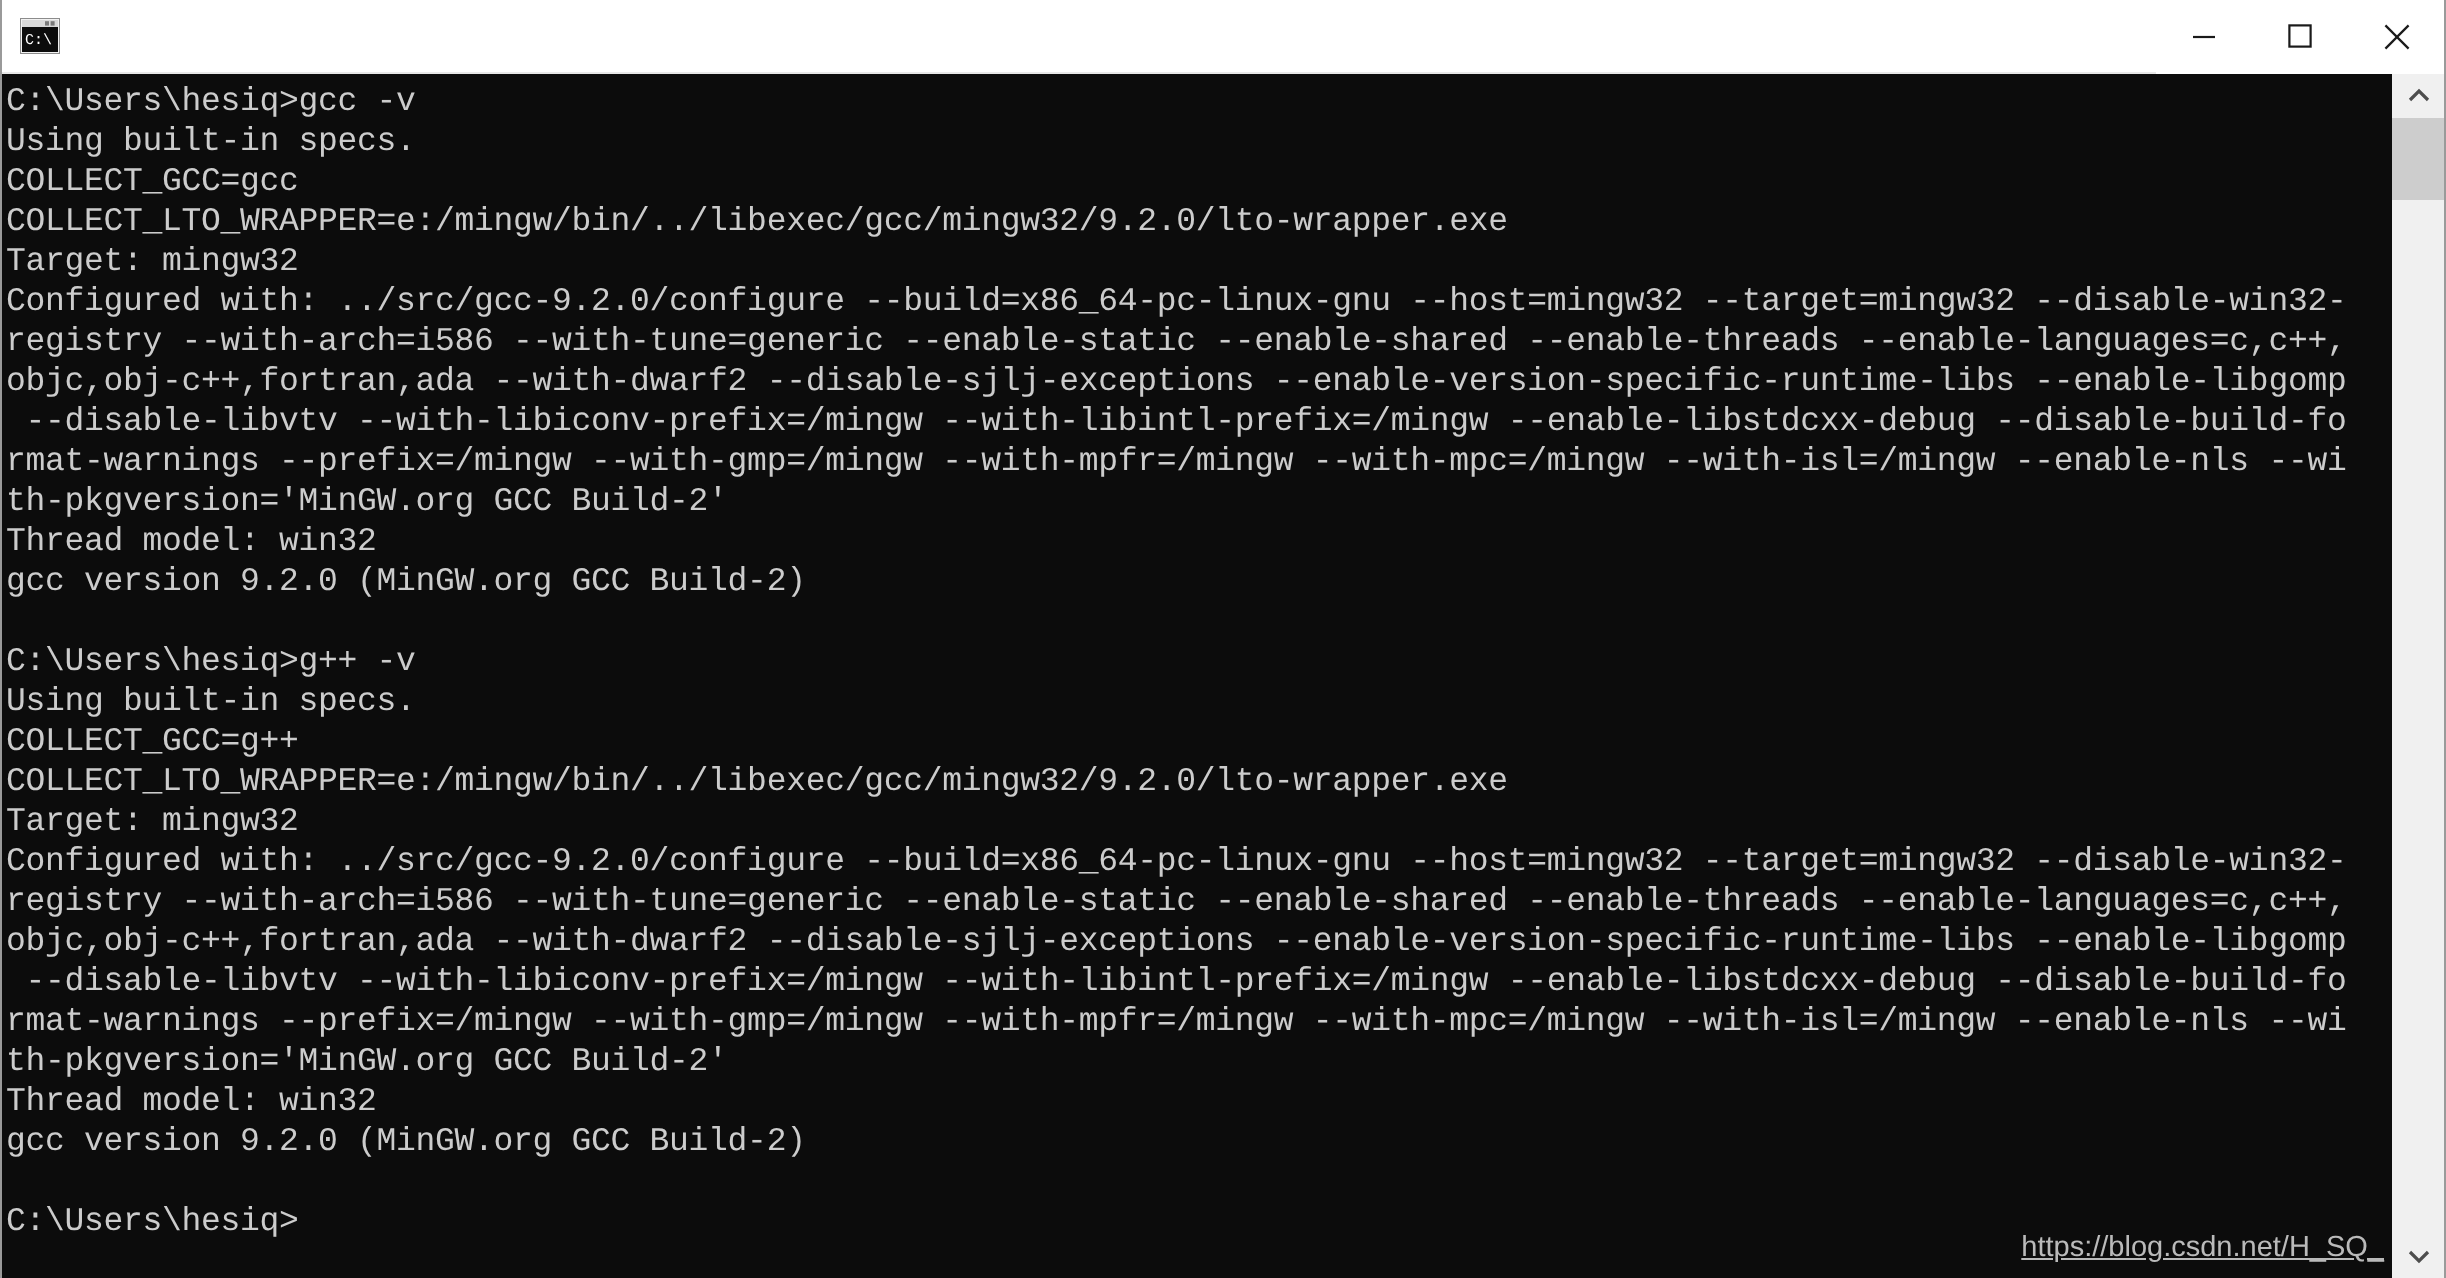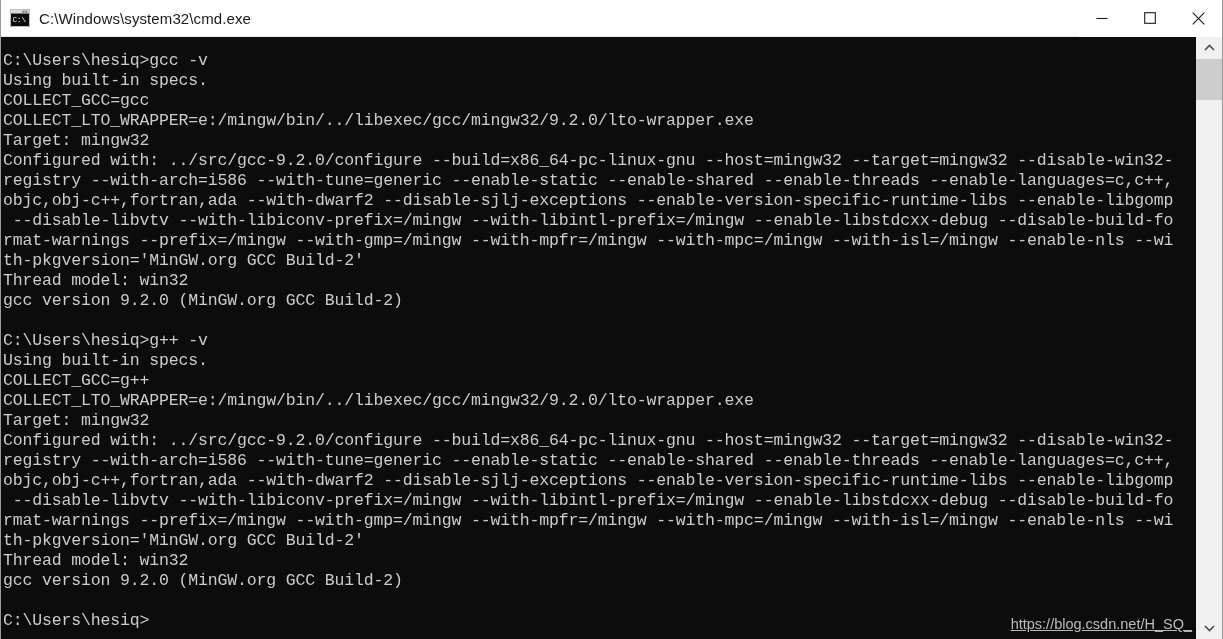--- a/index.html
+++ b/index.html
@@ -80,21 +80,21 @@
   #console {
     position: relative;
     flex: 1 1 auto;
     background: #0c0c0c;
     overflow: hidden;
     padding: 0;
   }
 
   #console-text {
     position: absolute;
-    top: 14px;
+    top: 4px;
     left: 2px;
     right: 0;
     margin: 0;
     padding: 0;
     font-family: "Liberation Mono", "DejaVu Sans Mono", monospace;
     font-size: 16.5px;
     line-height: 20px;
     color: #cccccc;
     white-space: pre;
     letter-spacing: -0.15px;
@@ -157,21 +157,20 @@
       <svg width="20" height="18" viewBox="0 0 20 18">
         <rect x="0" y="0" width="20" height="18" fill="#f2f2f2" stroke="#8c8c8c" stroke-width="1"></rect>
         <rect x="1" y="1" width="18" height="3.5" fill="#d8d8d8"></rect>
         <rect x="12.5" y="1.6" width="2" height="2.2" fill="#7a7a7a"></rect>
         <rect x="15.3" y="1.6" width="2" height="2.2" fill="#7a7a7a"></rect>
         <rect x="1" y="4.5" width="18" height="12.5" fill="#0c0c0c"></rect>
         <text x="2.5" y="13" font-family="'Liberation Mono', monospace" font-size="7.5" fill="#ffffff">C:\</text>
       </svg>
     </div>
 
-    <div id="title-text">C:\Windows\system32\cmd.exe</div>
 
     <div id="window-controls">
       <div class="winbtn">
         <svg width="12" height="12" viewBox="0 0 12 12">
           <line x1="0.5" y1="6.5" x2="11.5" y2="6.5" stroke="#1a1a1a" stroke-width="1.1"></line>
         </svg>
       </div>
       <div class="winbtn">
         <svg width="12" height="12" viewBox="0 0 12 12">
           <rect x="0.7" y="0.7" width="10.6" height="10.6" fill="none" stroke="#1a1a1a" stroke-width="1.1"></rect>

